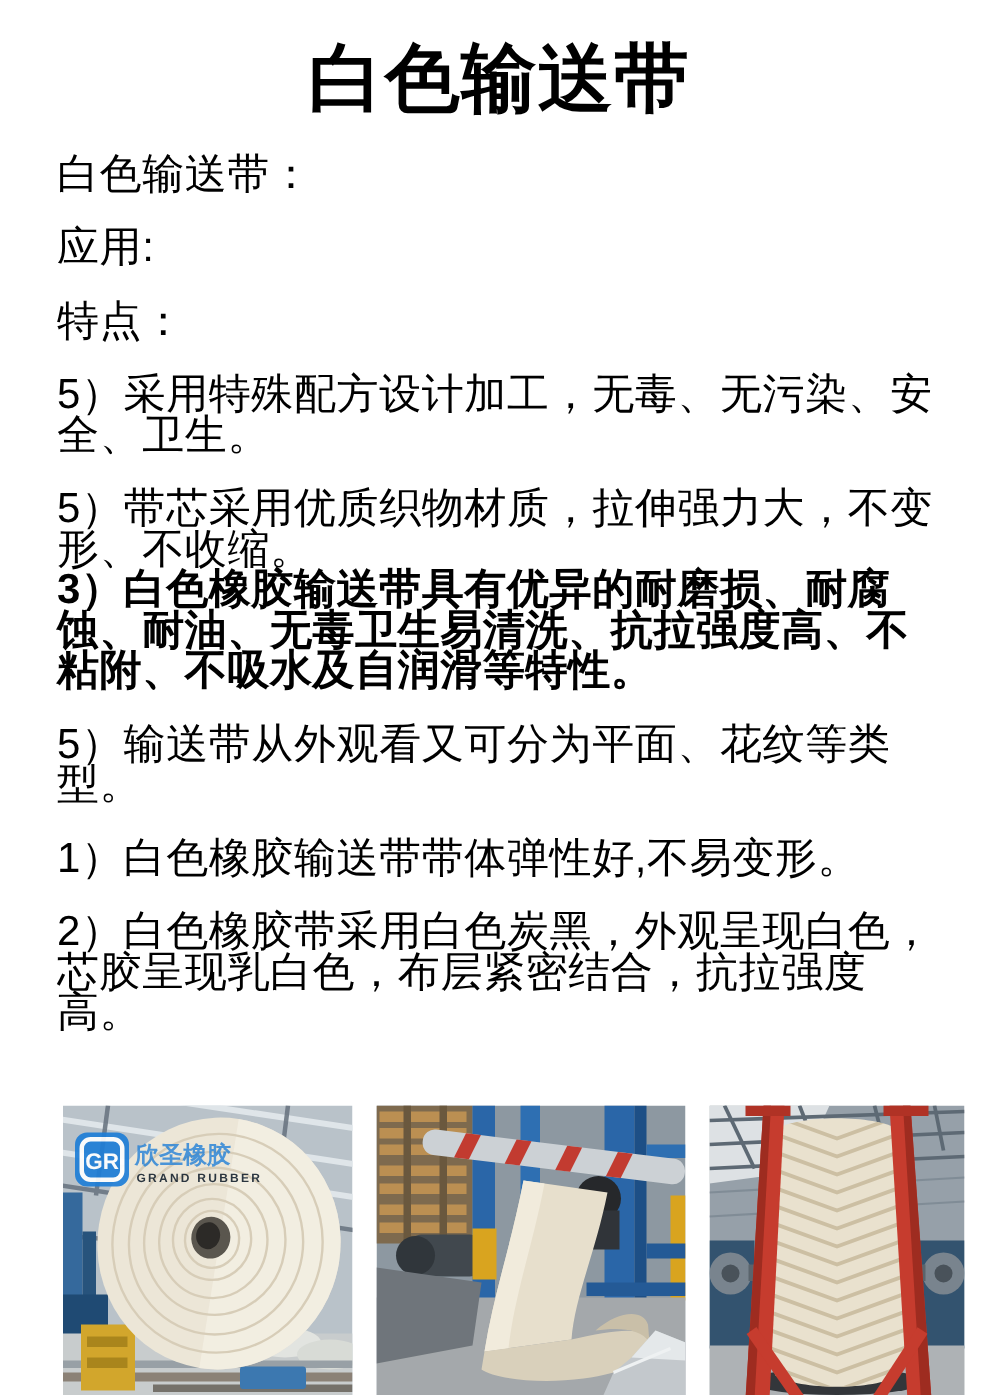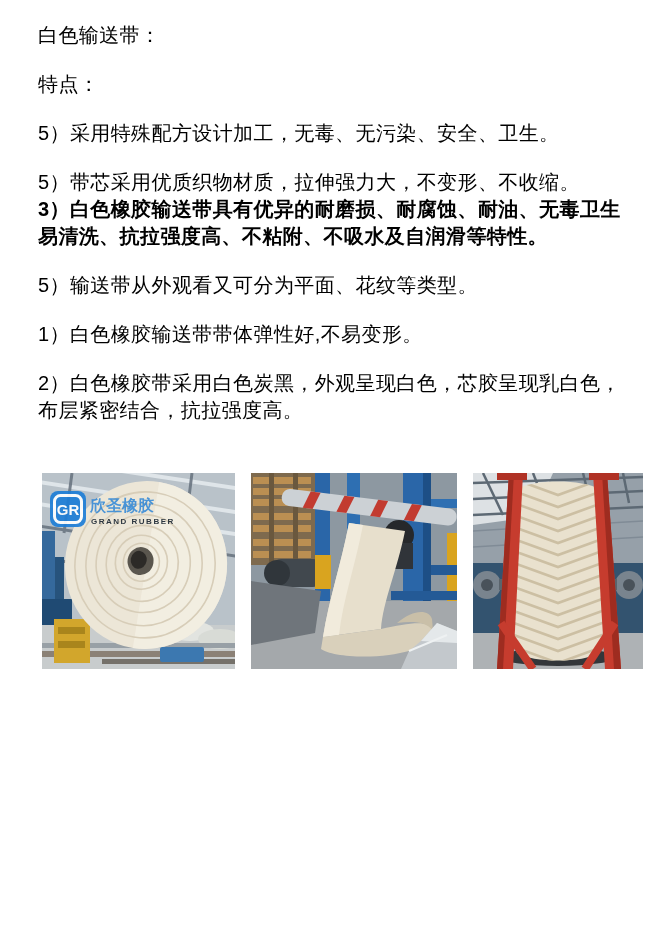--- a/index.html
+++ b/index.html
@@ -8,36 +8,38 @@
     width: 666px; height: 930px; overflow: hidden;
     background: #ffffff; color: #000000;
     font-family: "Liberation Sans", "DejaVu Sans", sans-serif;
   }
   .page { padding: 0 38px; }
   h1.title {
     font-size: 50px; line-height: 56px; font-weight: 700;
     text-align: center; margin: 24px 0 0; letter-spacing: 1px;
   }
   p.body-text {
-    font-size: 20px; line-height: 27px; margin: 22px 0 0;
+    font-size: 28px; line-height: 27px; margin: 22px 0 0;
     letter-spacing: 0.4px; word-break: break-all;
   }
   p.joined { margin-top: 0; font-weight: bold; }
   .figures { display: flex; gap: 8px; margin-top: 45px; }
   figure { margin: 0; padding: 4px; font-size: 0; }
   svg { display: block; }
 </style>
 </head>
 <body>
 
 <main class="page">
 
+  <h1 class="title">白色输送带</h1>
 
   <p class="body-text">白色输送带：</p>
 
+  <p class="body-text">应用:</p>
 
 
   <p class="body-text">特点：</p>
 
   <p class="body-text">5）采用特殊配方设计加工，无毒、无污染、安全、卫生。</p>
   <p class="body-text">5）带芯采用优质织物材质，拉伸强力大，不变形、不收缩。</p>
   <p class="body-text joined">3）白色橡胶输送带具有优异的耐磨损、耐腐蚀、耐油、无毒卫生易清洗、抗拉强度高、不粘附、不吸水及自润滑等特性。</p>
   <p class="body-text">5）输送带从外观看又可分为平面、花纹等类型。</p>
   <p class="body-text">1）白色橡胶输送带带体弹性好,不易变形。</p>
   <p class="body-text">2）白色橡胶带采用白色炭黑，外观呈现白色，芯胶呈现乳白色，布层紧密结合，抗拉强度高。</p>

